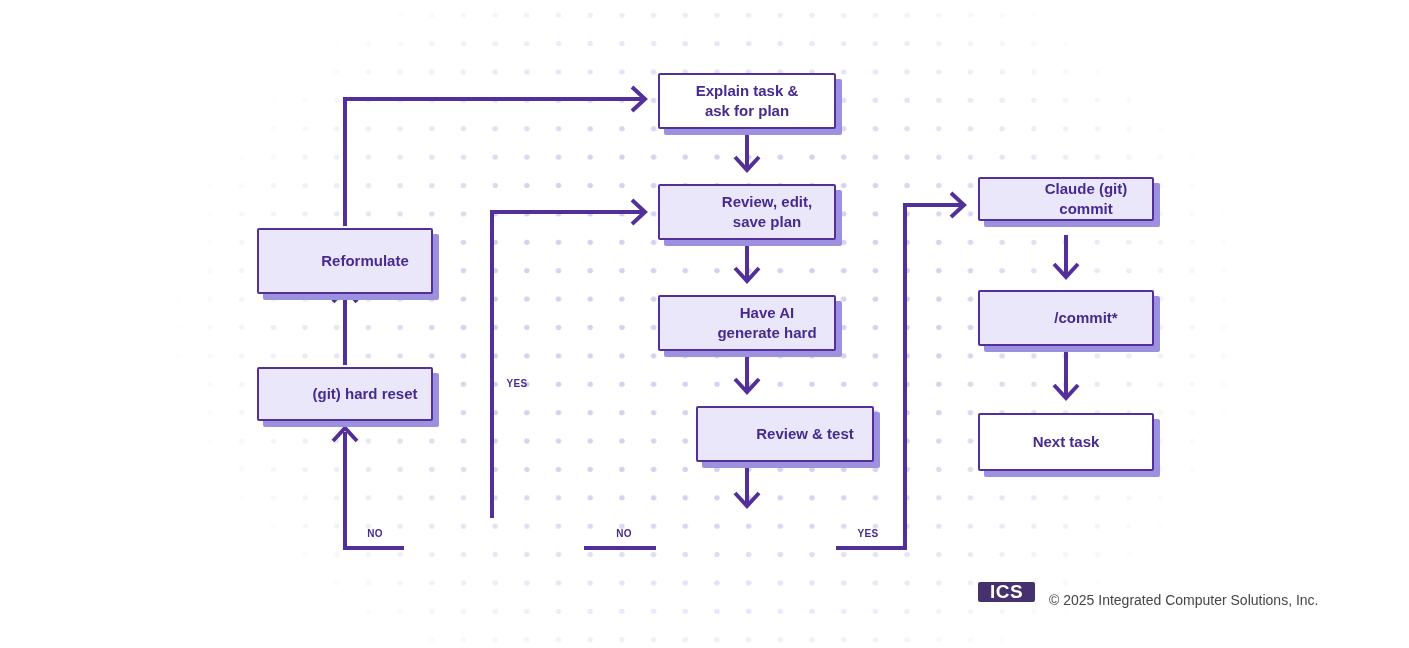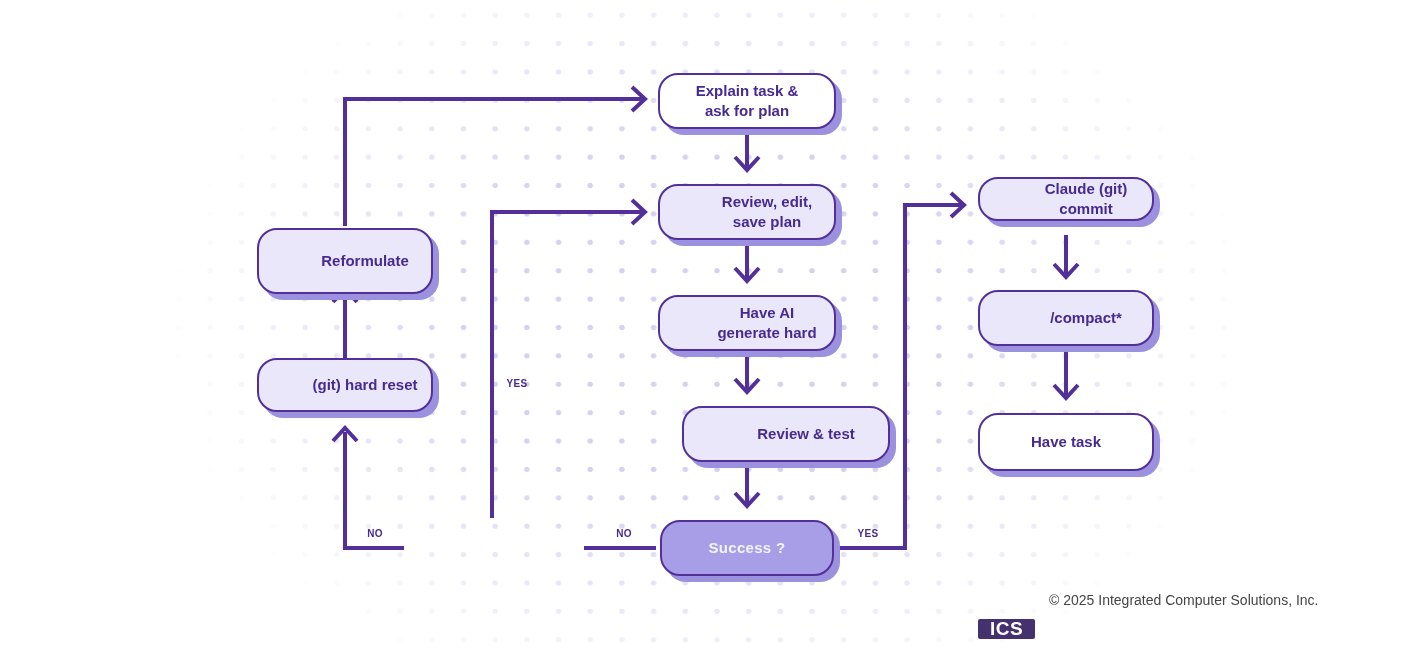--- a/index.html
+++ b/index.html
@@ -30,39 +30,38 @@
     mask-image:radial-gradient(ellipse 545px 400px at 710px 324px,#000 45%,transparent 100%);
     pointer-events:none;
   }
   .connectors{position:absolute;inset:0;width:100%;height:100%;}
   .connectors path{fill:none;stroke:var(--accent);stroke-width:4;stroke-linecap:butt;stroke-linejoin:miter;}
   .node{
     position:absolute;
     display:flex;align-items:center;justify-content:center;
     text-align:center;white-space:pre-line;
     border:2px solid var(--accent);
-    border-radius:20px;
+    border-radius:2px;
     background:#ffffff;
     color:var(--ink);
     font-size:15px;font-weight:bold;line-height:1.33;
     box-shadow:6px 6px 0 var(--shadow);
   }
   .node.light{background:var(--light-fill);padding-left:40px;}
   .node.decision{background:var(--decision-fill);color:var(--decision-text);letter-spacing:.3px;}
   .edge-label{
     position:absolute;transform:translate(-50%,-50%);
     font-size:10px;font-weight:bold;color:var(--ink);letter-spacing:.3px;
   }
   .ics-logo{
     position:absolute;left:978px;top:582px;width:57px;height:20px;
     background:var(--logo-bg);color:#ffffff;
     display:flex;align-items:center;justify-content:center;
     font-size:19px;font-weight:bold;letter-spacing:.5px;
     border-radius:2px;
-    margin-top:37px;
   }
   .copyright{
     position:absolute;left:1049px;top:592px;
     font-size:14px;color:#454545;
   }
 </style>
 </head>
 <body>
 
 <div class="canvas">
@@ -86,35 +85,34 @@
 
   <div class="node" style="left:658px;top:73px;width:178px;height:56px">Explain task &amp;
 ask for plan</div>
 
   <div class="node light" style="left:658px;top:184px;width:178px;height:56px">Review, edit,
 save plan</div>
 
   <div class="node light" style="left:658px;top:295px;width:178px;height:56px">Have AI
 generate hard</div>
 
-  <div class="node light" style="left:682px;top:406px;width:208px;height:56px">Review &amp; test</div>
-
-  <div class="node decision" style="left:660px;top:520px;width:174px;height:56px">Success ?</div>
+  <div class="node light" style="left:696px;top:406px;width:178px;height:56px">Review &amp; test</div>
 
 
-  <div class="node light" style="left:257px;top:358px;width:176px;height:54px">(git) hard reset</div>
+
+  <div class="node light" style="left:257px;top:367px;width:176px;height:54px">(git) hard reset</div>
 
   <div class="node light" style="left:257px;top:228px;width:176px;height:66px">Reformulate</div>
 
   <div class="node light" style="left:978px;top:177px;width:176px;height:44px">Claude (git)
 commit</div>
 
-  <div class="node light" style="left:978px;top:290px;width:176px;height:56px">/compact*</div>
+  <div class="node light" style="left:978px;top:290px;width:176px;height:56px">/commit*</div>
 
-  <div class="node" style="left:978px;top:413px;width:176px;height:58px">Have task</div>
+  <div class="node" style="left:978px;top:413px;width:176px;height:58px">Next task</div>
 
   <div class="edge-label" style="left:517px;top:383px">YES</div>
 
   <div class="edge-label" style="left:375px;top:533px">NO</div>
 
   <div class="edge-label" style="left:624px;top:533px">NO</div>
 
   <div class="edge-label" style="left:868px;top:533px">YES</div>
 
   <div class="ics-logo">ICS</div>

